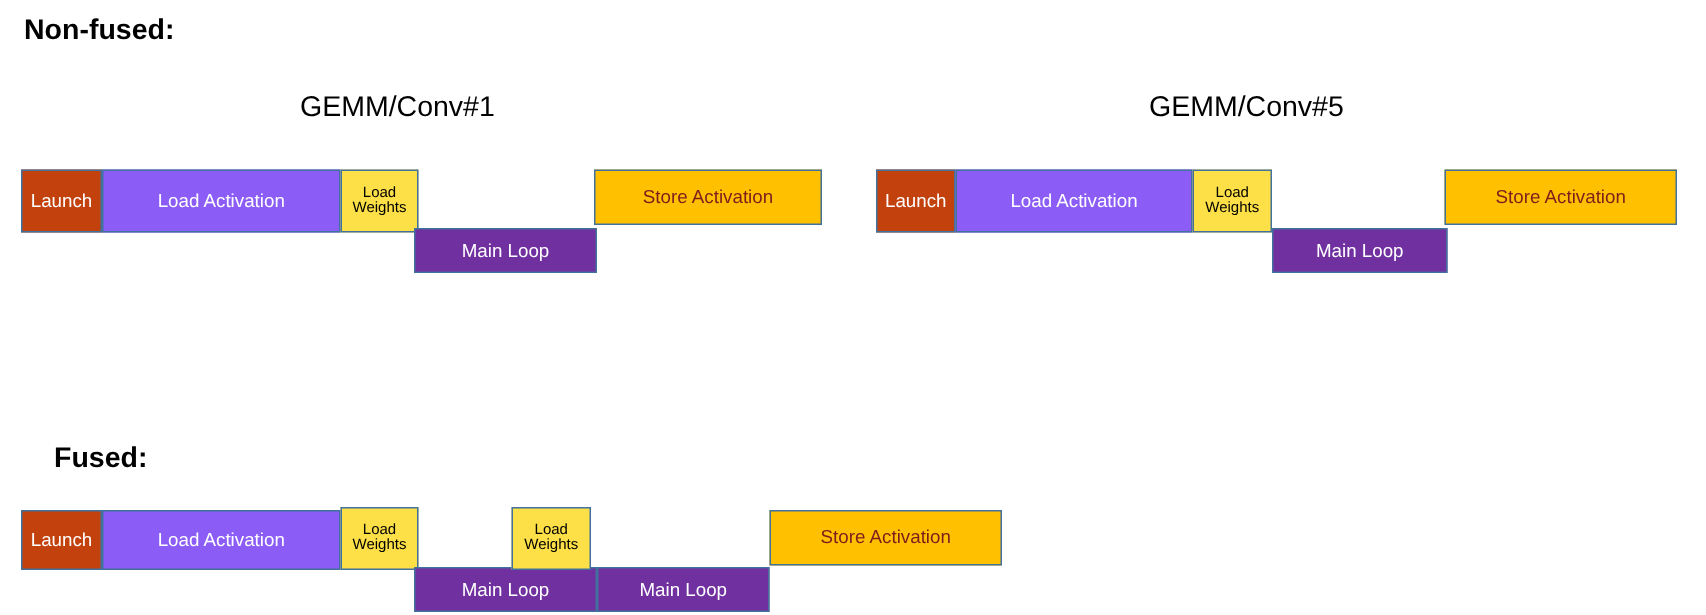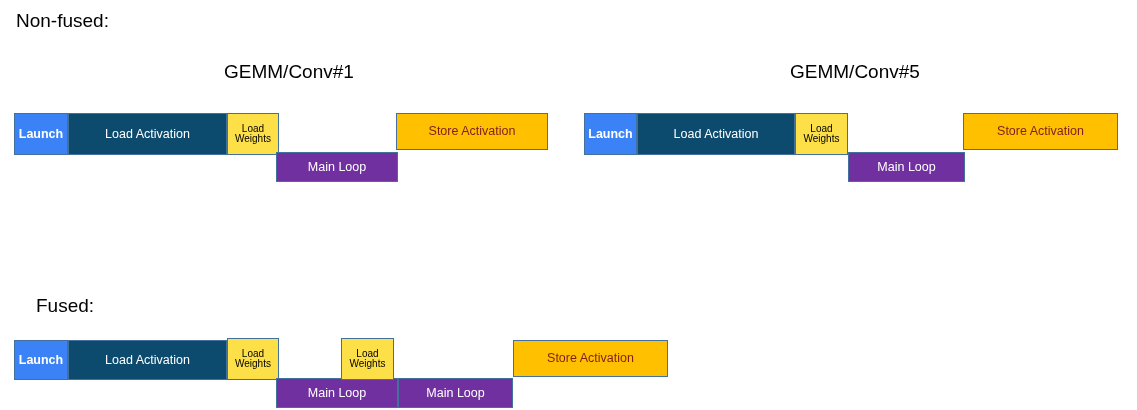--- a/index.html
+++ b/index.html
@@ -14,45 +14,45 @@
     overflow: hidden;
     font-family: "Liberation Sans", sans-serif;
     color: #000000;
   }
   .section-label {
     position: absolute;
     font-size: 19px;
     line-height: 1;
     color: #000000;
     white-space: nowrap;
+    font-weight: bold;
   }
   .group-title {
     position: absolute;
     font-size: 19px;
     line-height: 1;
     color: #000000;
     white-space: nowrap;
     text-align: center;
-    margin-left: 24px;
   }
   .bar {
     position: absolute;
     box-sizing: border-box;
     border: 1px solid #41719C;
     display: flex;
     align-items: center;
     justify-content: center;
     text-align: center;
     font-size: 12.5px;
     line-height: 1.02;
     overflow: hidden;
     white-space: pre-line;
   }
-  .bar.launch   { background: #3b82f6; color: #ffffff; font-weight: bold; }
-  .bar.load-act { background: #0c4a6e; color: #ffffff; }
+  .bar.launch   { background: #c2410c; color: #ffffff; }
+  .bar.load-act { background: #8b5cf6; color: #ffffff; }
   .bar.weights  { background: #fde047; color: #000000; font-size: 10px; }
   .bar.mainloop { background: #7030A0; color: #ffffff; }
   .bar.store    { background: #FFC000; color: #7f1d1d; }
 </style>
 </head>
 <body>
 
 <div class="section-label" style="left:16px; top:11px;">Non-fused:</div>
 
 <div class="group-title" style="left:200px; top:62px;">GEMM/Conv#1</div>

